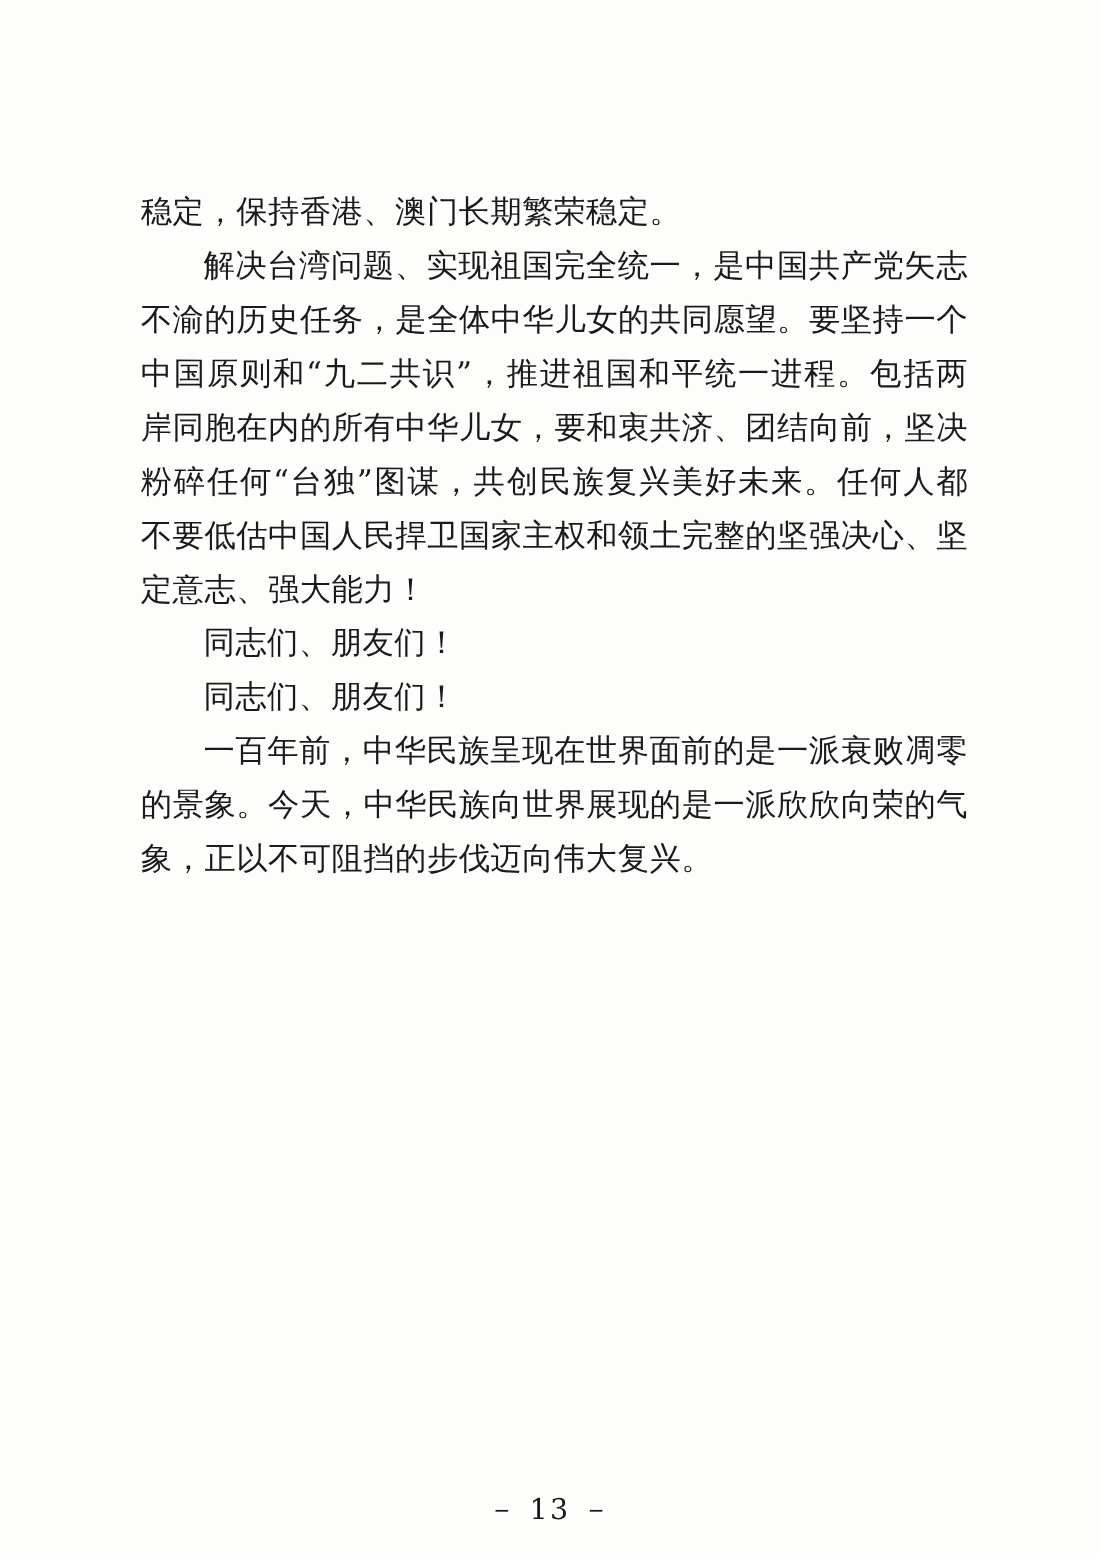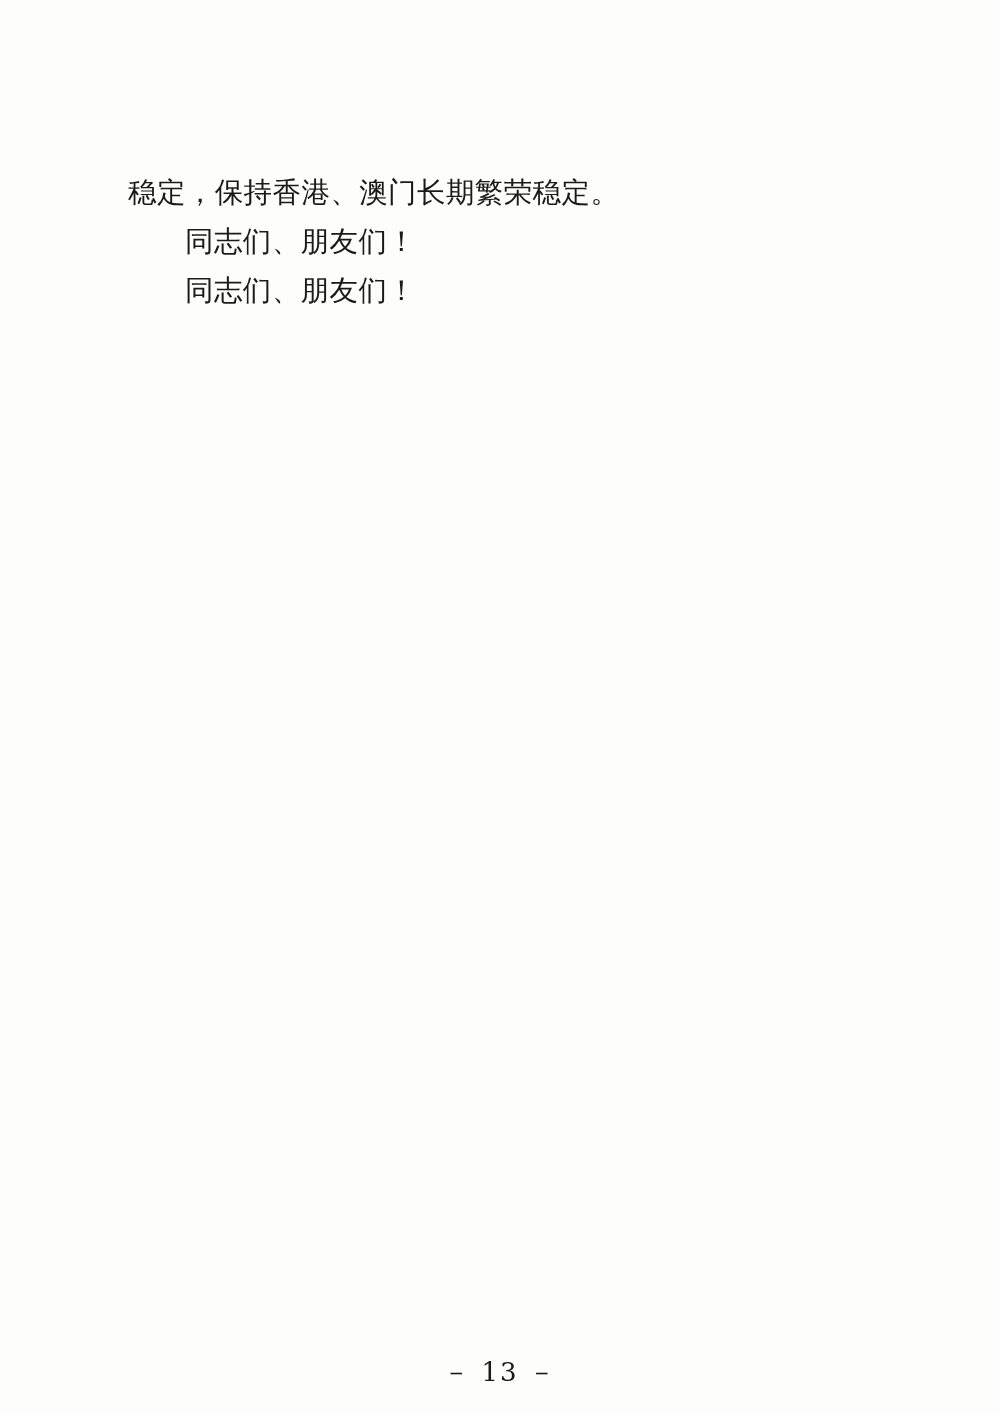--- a/index.html
+++ b/index.html
@@ -46,17 +46,19 @@
     color: #1a1a1a;
     letter-spacing: 2px;
   }
 </style>
 </head>
 <body>
 
 <div class="page">
   <div class="content">
     <p class="para">稳定，保持香港、澳门长期繁荣稳定。</p>
+    <p class="para indent">解决台湾问题、实现祖国完全统一，是中国共产党矢志不渝的历史任务，是全体中华儿女的共同愿望。要坚持一个中国原则和“九二共识”，推进祖国和平统一进程。包括两岸同胞在内的所有中华儿女，要和衷共济、团结向前，坚决粉碎任何“台独”图谋，共创民族复兴美好未来。任何人都不要低估中国人民捍卫国家主权和领土完整的坚强决心、坚定意志、强大能力！</p>
     <p class="para indent">同志们、朋友们！</p>
     <p class="para indent">同志们、朋友们！</p>
+    <p class="para indent">一百年前，中华民族呈现在世界面前的是一派衰败凋零的景象。今天，中华民族向世界展现的是一派欣欣向荣的气象，正以不可阻挡的步伐迈向伟大复兴。</p>
   </div>
   <div class="page-number">－ 13 －</div>
 </div>
 
 </body></html>

